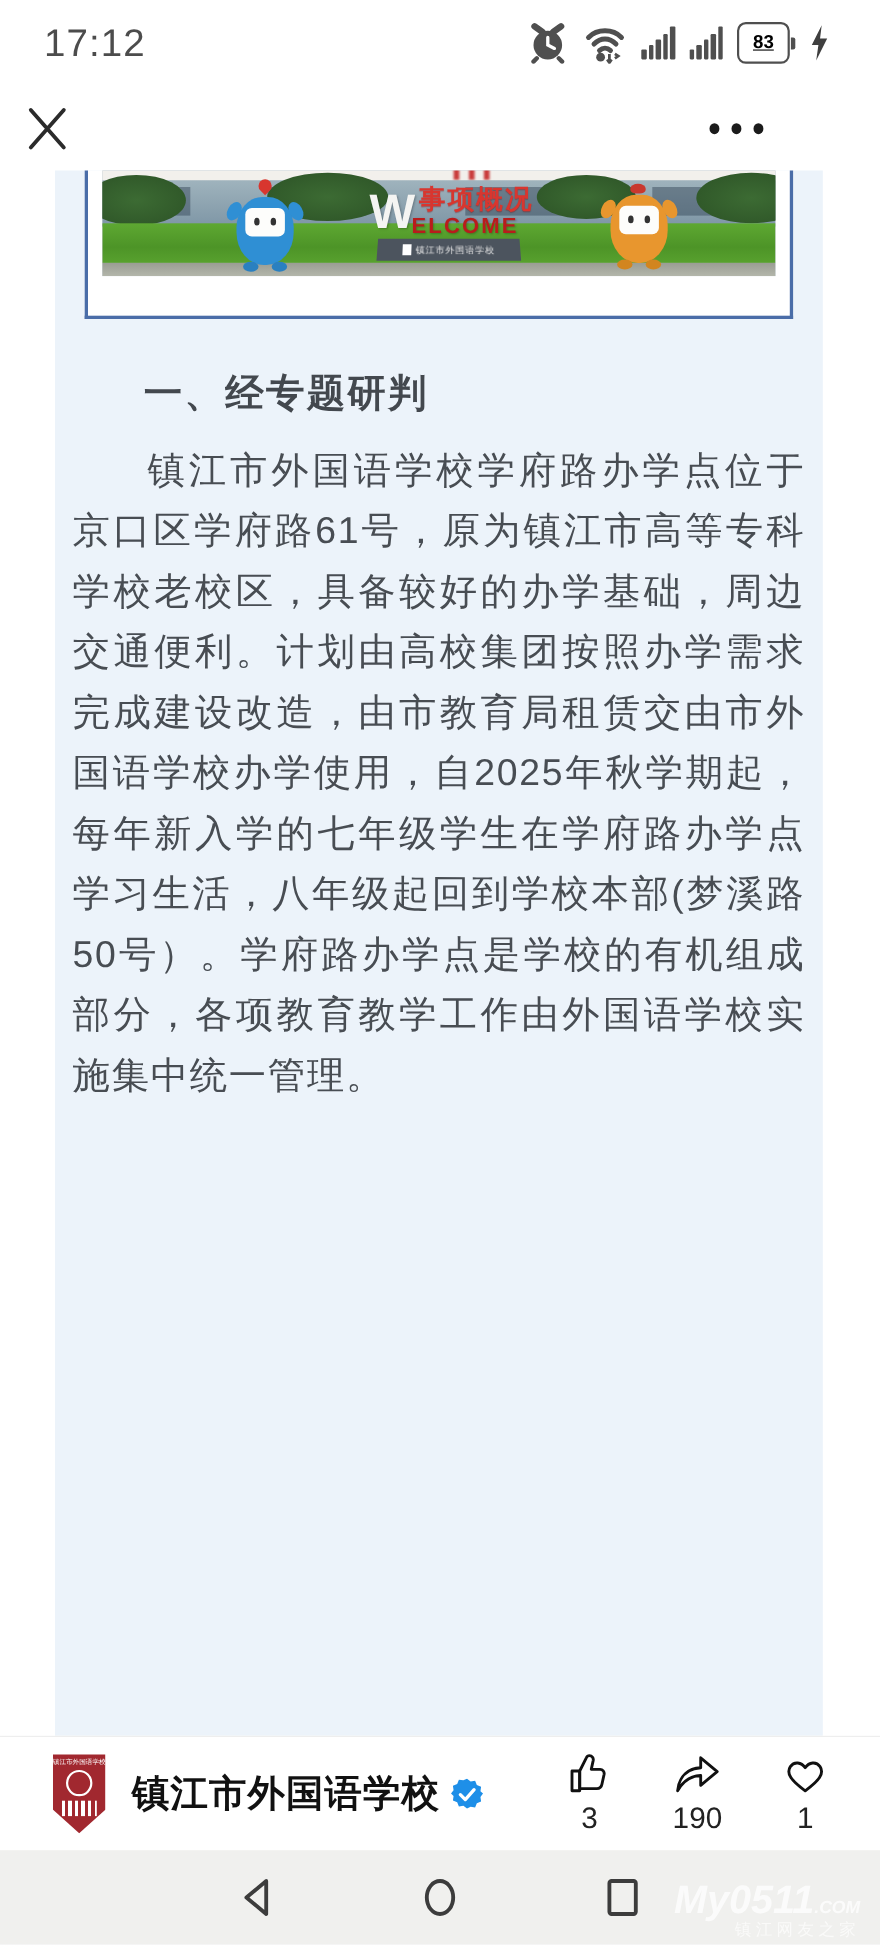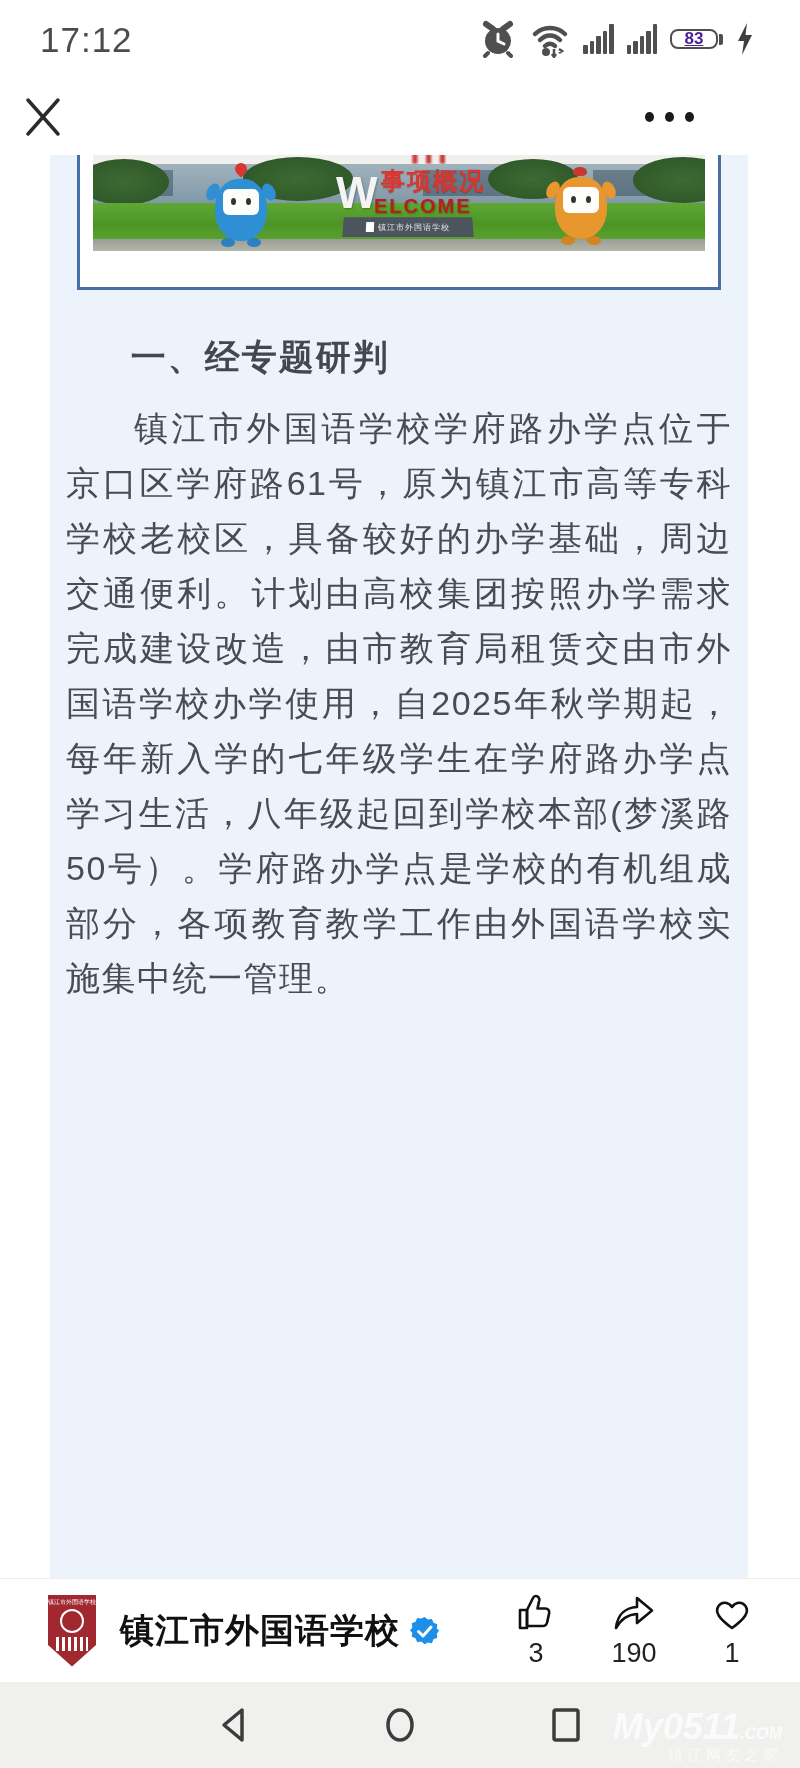--- a/index.html
+++ b/index.html
@@ -9,22 +9,22 @@
     font-family:"Liberation Sans","DejaVu Sans",sans-serif; overflow:hidden;
   }
 
   
   .status-bar { position:absolute; top:0; left:0; width:800px; height:78px; background:#fff; }
   .time { position:absolute; left:40px; top:20px; font-size:35px; color:#4c4c4c; letter-spacing:1px; }
   .status-icons { position:absolute; right:46px; top:18px; height:42px; display:flex; align-items:center; gap:13px; }
   .sig { display:flex; align-items:flex-end; gap:2px; height:30px; }
   .sig i { display:block; width:4.5px; background:#4f4f4f; border-radius:1px; }
   .battery { display:flex; align-items:center; }
-  .batt-body { width:48px; height:20px; border:2.5px solid #4f4f4f; border-radius:8px;
-    display:flex; align-items:center; justify-content:center; font-size:17px; color:#4c1d95; font-weight:bold;text-decoration:underline; }
+  .batt-body { width:48px; height:38px; border:2.5px solid #4f4f4f; border-radius:8px;
+    display:flex; align-items:center; justify-content:center; font-size:17px; color:#000000; font-weight:bold;text-decoration:underline; }
   .batt-nub { width:4px; height:11px; background:#4f4f4f; border-radius:0 2px 2px 0; margin-left:1px; }
 
   
   .nav-bar { position:absolute; top:78px; left:0; width:800px; height:77px; background:#fff; }
   .close-btn { position:absolute; left:20px; top:16px; width:46px; height:46px; }
   .more-btn { position:absolute; right:106px; top:22px; display:flex; gap:11px; align-items:center; height:34px; }
   .more-btn b { width:9px; height:10px; background:#1b1b1b; border-radius:50%; }
 
   
   .content { position:absolute; top:155px; left:0; width:800px; height:1423px; background:#fff; }

